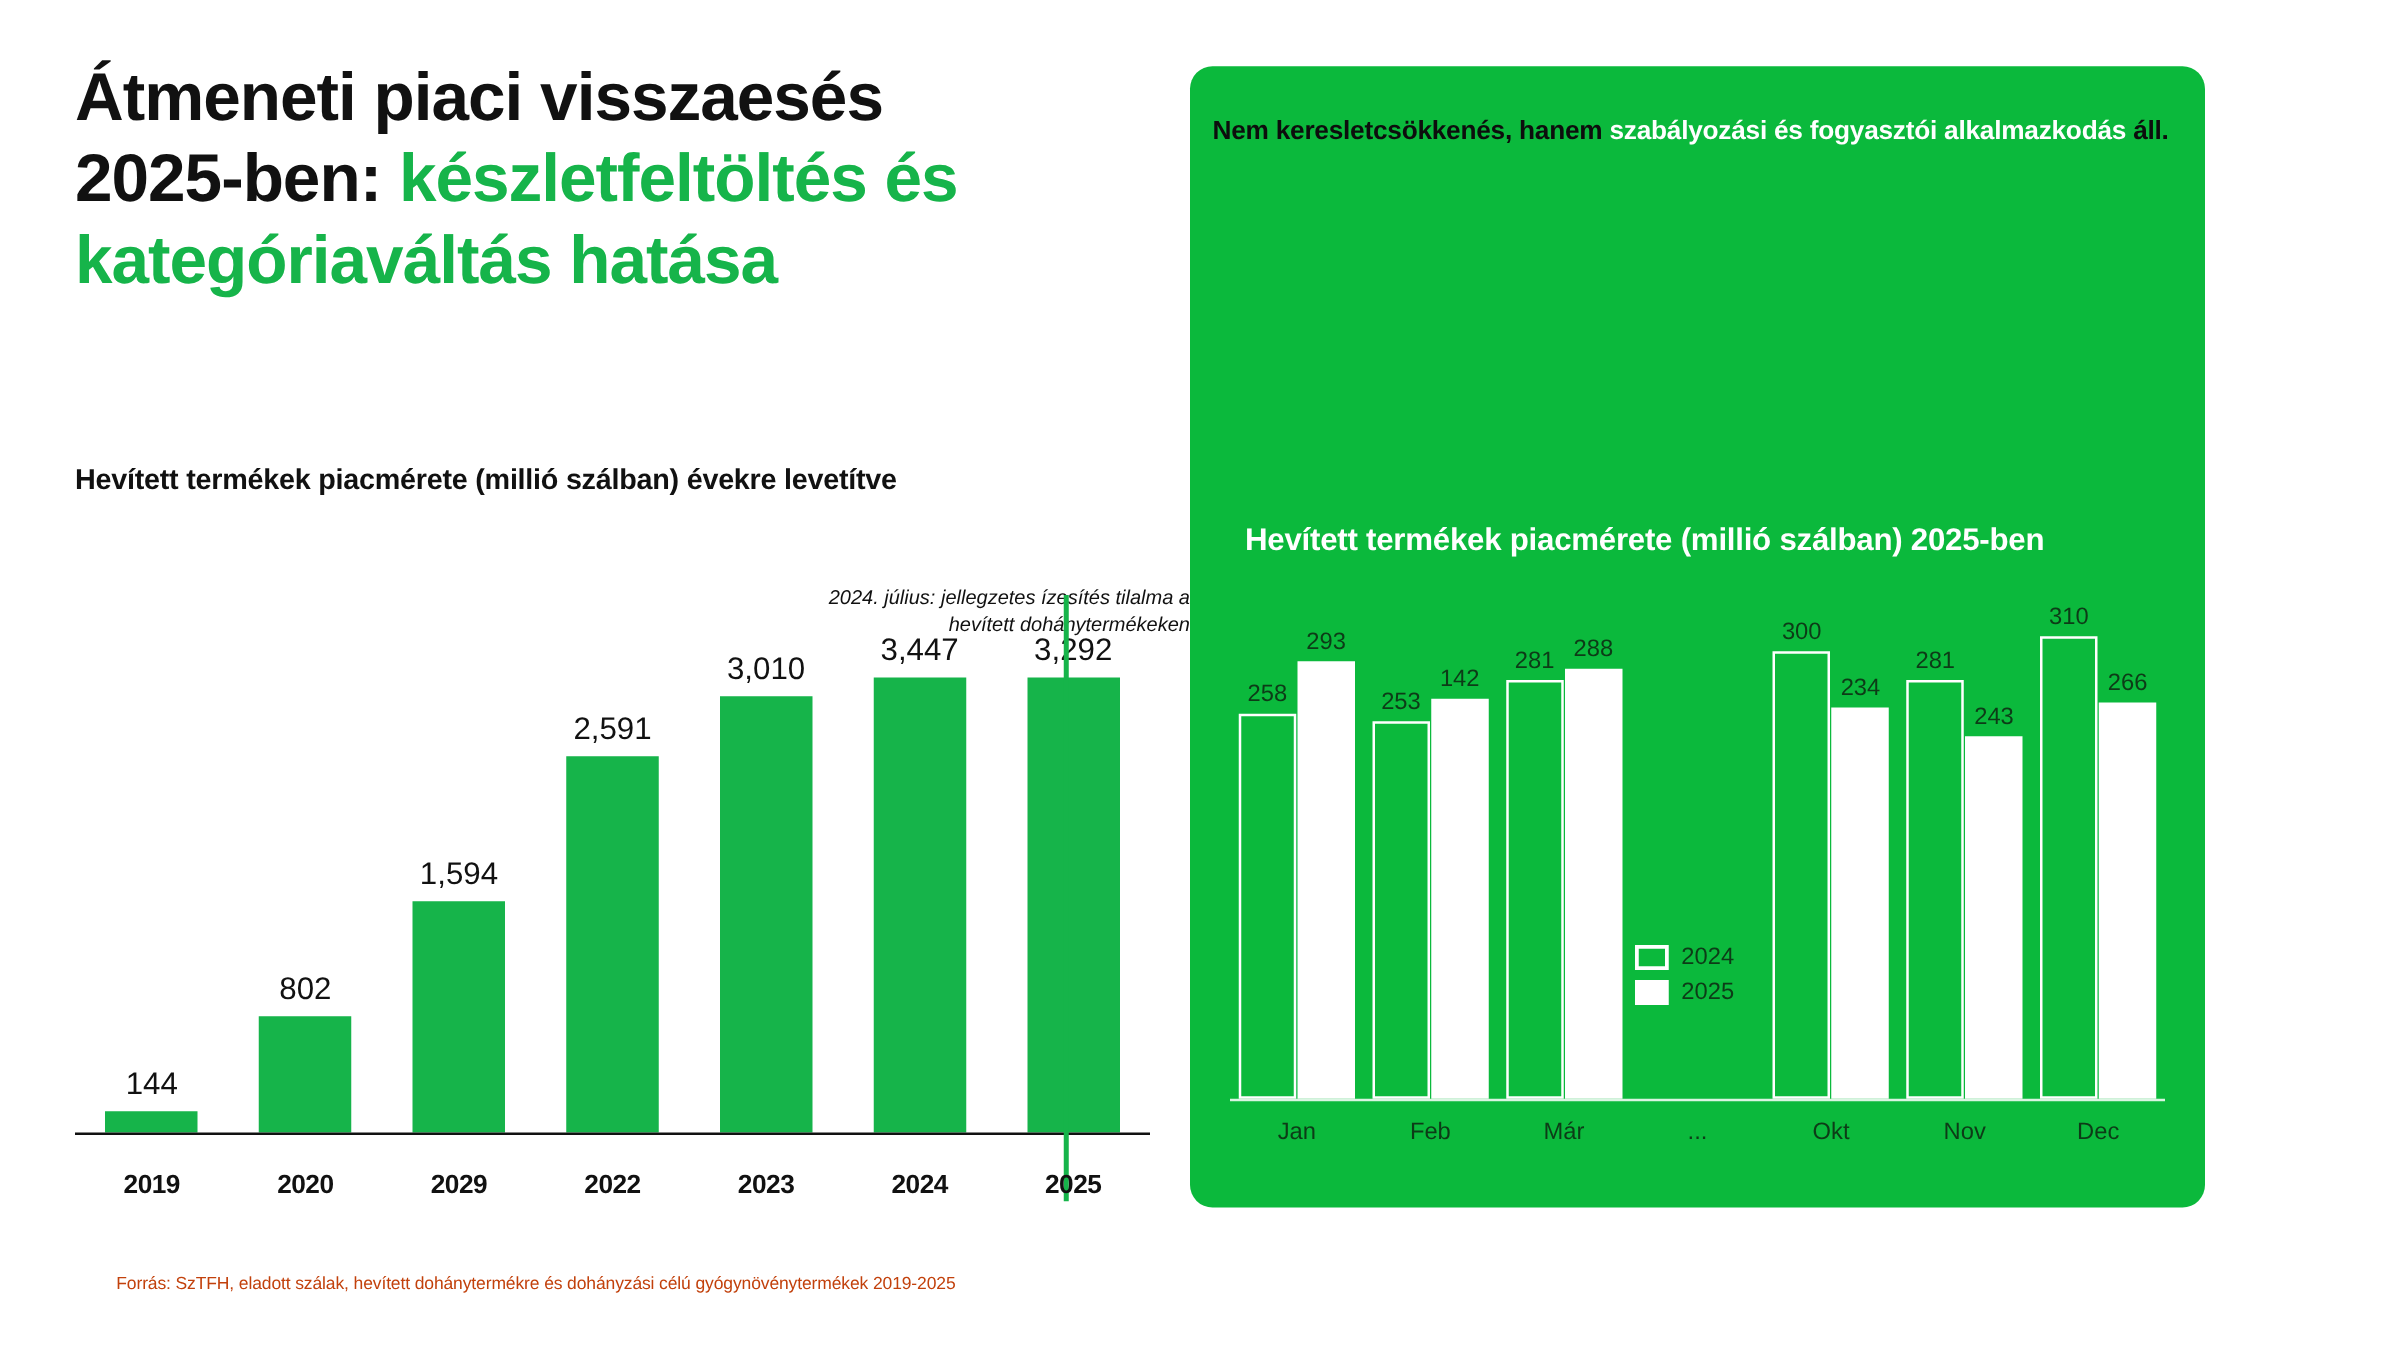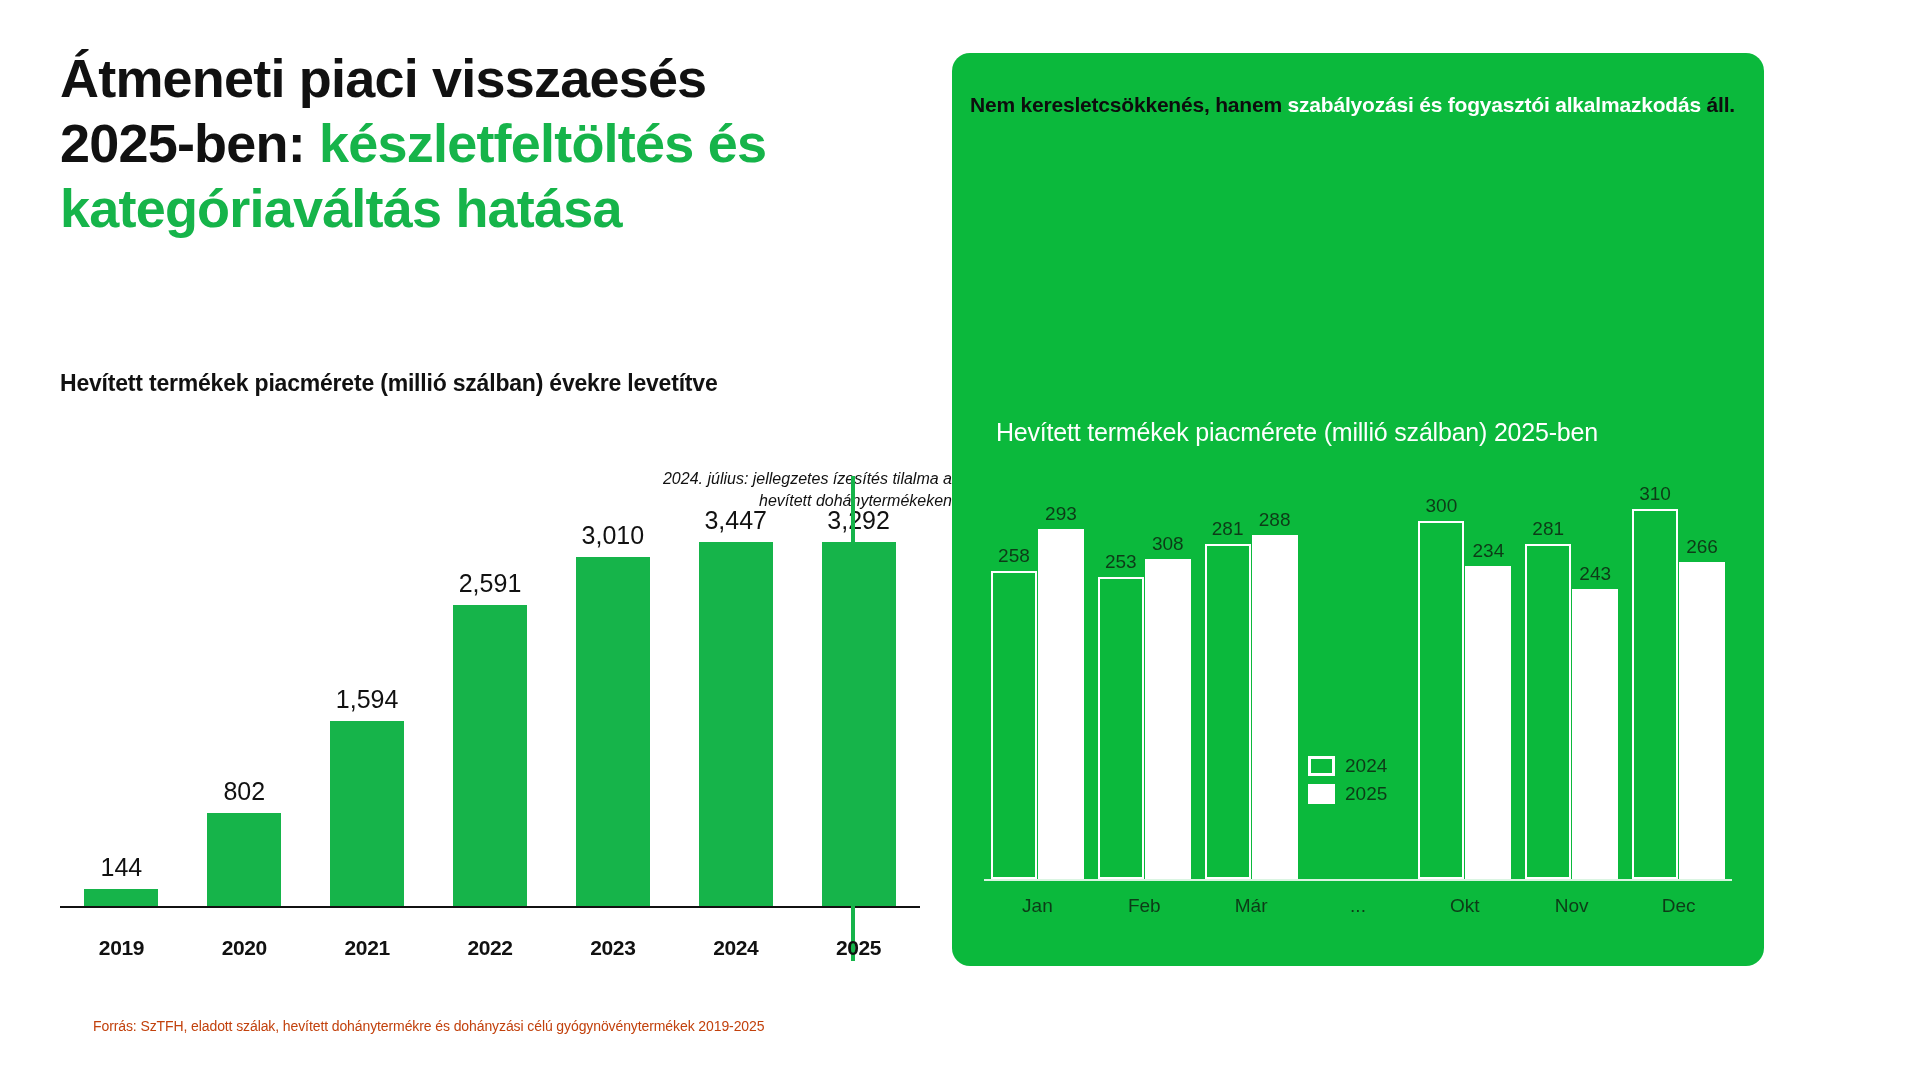--- a/index.html
+++ b/index.html
@@ -165,21 +165,21 @@
     letter-spacing: -0.2px;
   }
   .panel-head .w { color: #ffffff; }
 
   .panel-chart-title {
     position: absolute;
     left: 44px;
     top: 362px;
     width: 700px;
     font-size: 25px;
-    font-weight: 400;
+    font-weight: 700;
     line-height: 1.36;
     color: #ffffff;
     letter-spacing: -0.2px;
   }
 
   .panel-plot {
     position: absolute;
     left: 32px;
     top: 440px;
     width: 748px;
@@ -332,21 +332,21 @@
 
       </div>
 
       <div class="left-axis"></div>
 
       <div class="divider"></div>
 
       <div class="left-xlabels">
         <span class="lx">2019</span>
         <span class="lx">2020</span>
-        <span class="lx">2021</span>
+        <span class="lx">2029</span>
         <span class="lx">2022</span>
         <span class="lx">2023</span>
         <span class="lx">2024</span>
         <span class="lx">2025</span>
       </div>
 
     </div>
 
     <div class="source">Forrás: SzTFH, eladott szálak, hevített dohánytermékre és dohányzási célú gyógynövénytermékek  2019-2025</div>
 
@@ -374,21 +374,21 @@
             <div class="pb y2025" style="height:350px"></div>
           </div>
         </div>
 
         <div class="pg-slot">
           <div class="pb-wrap">
             <span class="pb-val">253</span>
             <div class="pb y2024" style="height:302px"></div>
           </div>
           <div class="pb-wrap">
-            <span class="pb-val">308</span>
+            <span class="pb-val">142</span>
             <div class="pb y2025" style="height:320px"></div>
           </div>
         </div>
 
         <div class="pg-slot">
           <div class="pb-wrap">
             <span class="pb-val">281</span>
             <div class="pb y2024" style="height:335px"></div>
           </div>
           <div class="pb-wrap">

